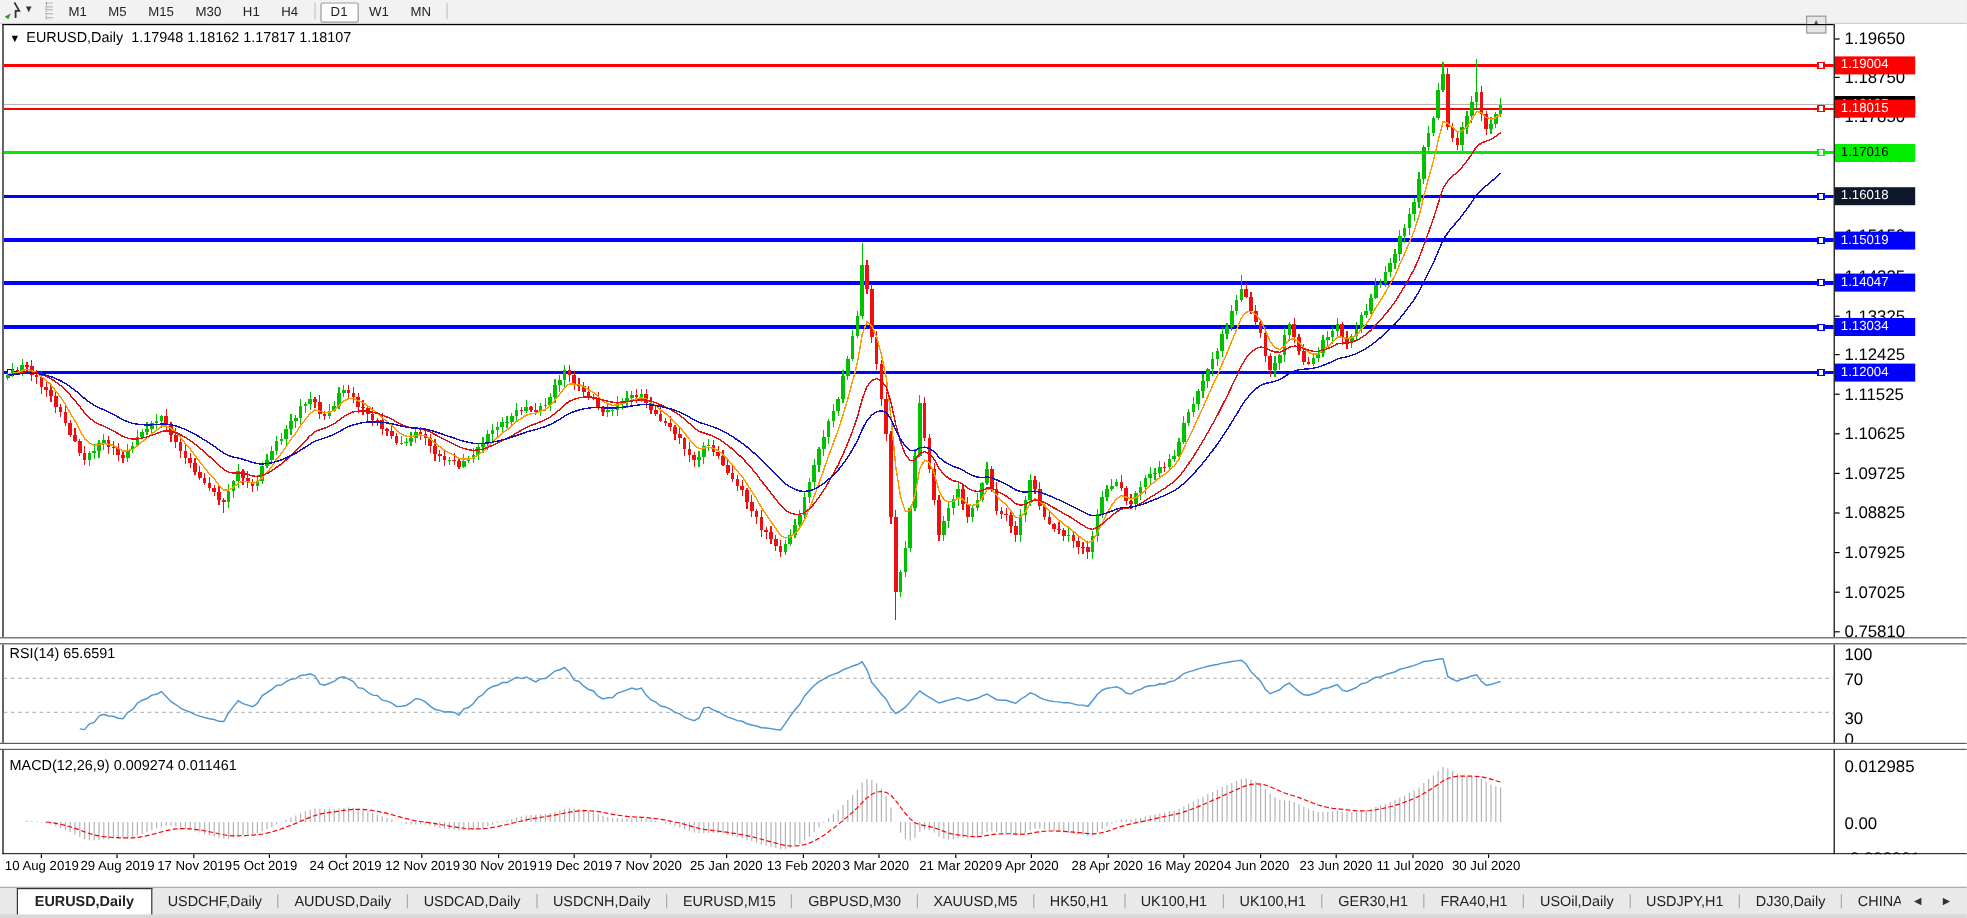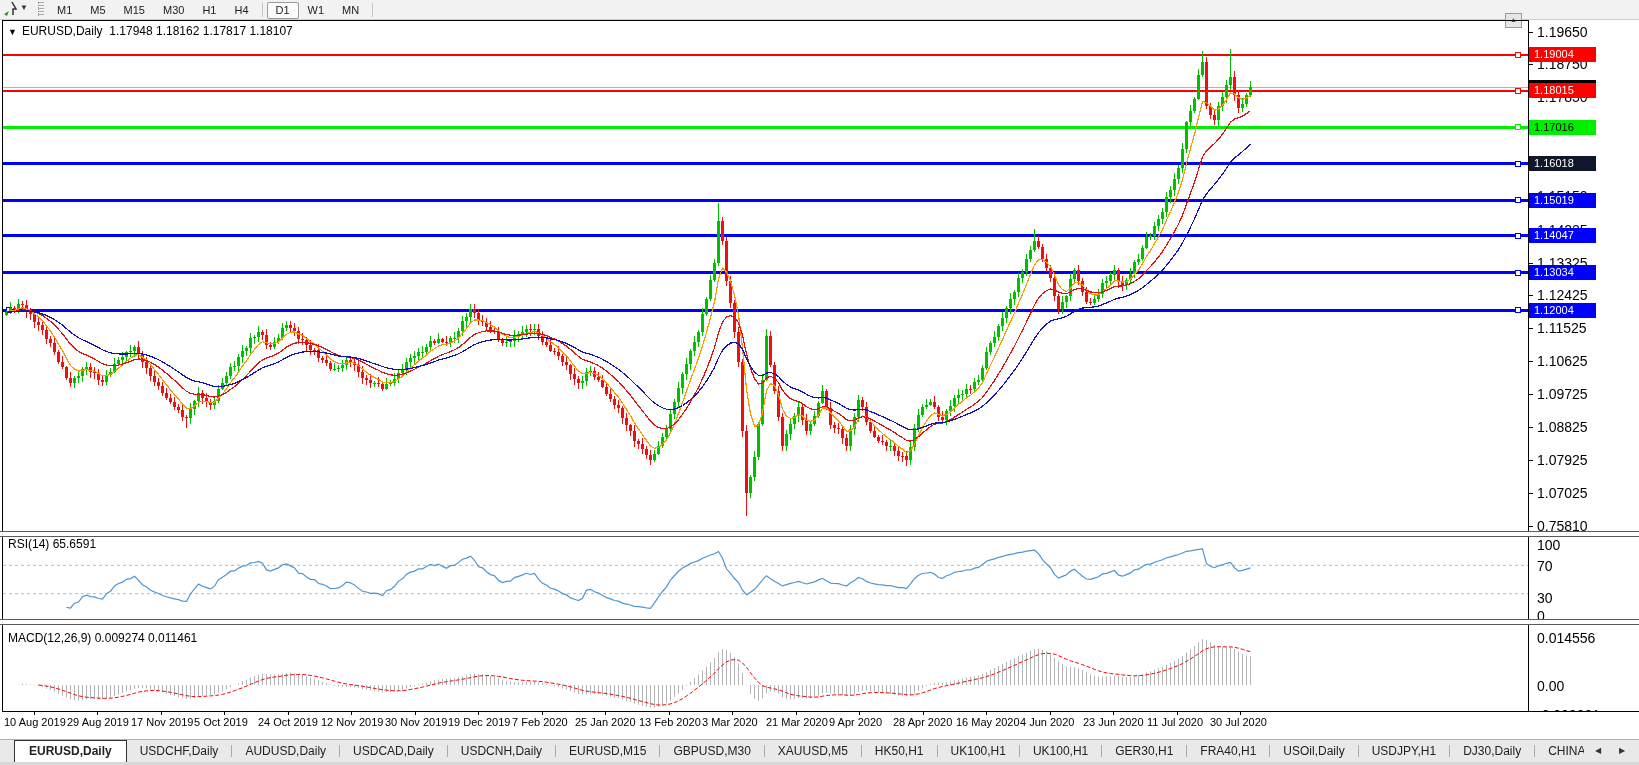--- a/index.html
+++ b/index.html
@@ -766,21 +766,21 @@
         <div class="badge" style="top: 99px; background: rgb(0, 238, 0); color: rgb(0, 0, 0);">1.17016</div>
         <div class="badge" style="top: 135px; background: #0f172a; color: rgb(255, 255, 255);">1.16018</div>
         <div class="badge" style="top: 172px; background: rgb(0, 0, 255); color: rgb(255, 255, 255);">1.15019</div>
         <div class="badge" style="top: 207px; background: rgb(0, 0, 255); color: rgb(255, 255, 255);">1.14047</div>
         <div class="badge" style="top: 244px; background: rgb(0, 0, 255); color: rgb(255, 255, 255);">1.13034</div>
         <div class="badge" style="top: 282px; background: rgb(0, 0, 255); color: rgb(255, 255, 255);">1.12004</div>
         <div class="ptick" style="top: 517px;">100</div>
         <div class="ptick" style="top: 538px;">70</div>
         <div class="ptick" style="top: 570px;">30</div>
         <div class="ptick" style="top: 588px;">0</div>
-        <div class="ptick" style="top: 610px;">0.014556</div>
+        <div class="ptick" style="top: 610px;">0.012985</div>
         <div class="ptick" style="top: 658px;">0.00</div>
         <div class="ptick" style="top: 687px;">-0.009001</div>
       </div>
 
     <div class="frame" style="left:2px;top:0px;width:1526px;height:1px;"></div>
     <div class="frame" style="left:2px;top:0px;width:1px;height:692px;"></div>
     <div class="frame" style="left:1528px;top:0px;width:1px;height:692px;"></div>
     <div class="frame" style="left:2px;top:691px;width:1637px;height:1px;"></div>
 
     <div class="pane-sep" style="top:511px;"></div>
@@ -1118,21 +1118,21 @@
         <div class="dlabel" style="left: 194px;">5 Oct 2019</div>
         <div class="dtick" style="left: 288px;"></div>
         <div class="dlabel" style="left: 258px;">24 Oct 2019</div>
         <div class="dtick" style="left: 351px;"></div>
         <div class="dlabel" style="left: 321px;">12 Nov 2019</div>
         <div class="dtick" style="left: 415px;"></div>
         <div class="dlabel" style="left: 385px;">30 Nov 2019</div>
         <div class="dtick" style="left: 478px;"></div>
         <div class="dlabel" style="left: 448px;">19 Dec 2019</div>
         <div class="dtick" style="left: 542px;"></div>
-        <div class="dlabel" style="left: 512px;">7 Feb 2020</div>
+        <div class="dlabel" style="left: 512px;">7 Nov 2020</div>
         <div class="dtick" style="left: 605px;"></div>
         <div class="dlabel" style="left: 575px;">25 Jan 2020</div>
         <div class="dtick" style="left: 669px;"></div>
         <div class="dlabel" style="left: 639px;">13 Feb 2020</div>
         <div class="dtick" style="left: 732px;"></div>
         <div class="dlabel" style="left: 702px;">3 Mar 2020</div>
         <div class="dtick" style="left: 796px;"></div>
         <div class="dlabel" style="left: 766px;">21 Mar 2020</div>
         <div class="dtick" style="left: 859px;"></div>
         <div class="dlabel" style="left: 829px;">9 Apr 2020</div>

